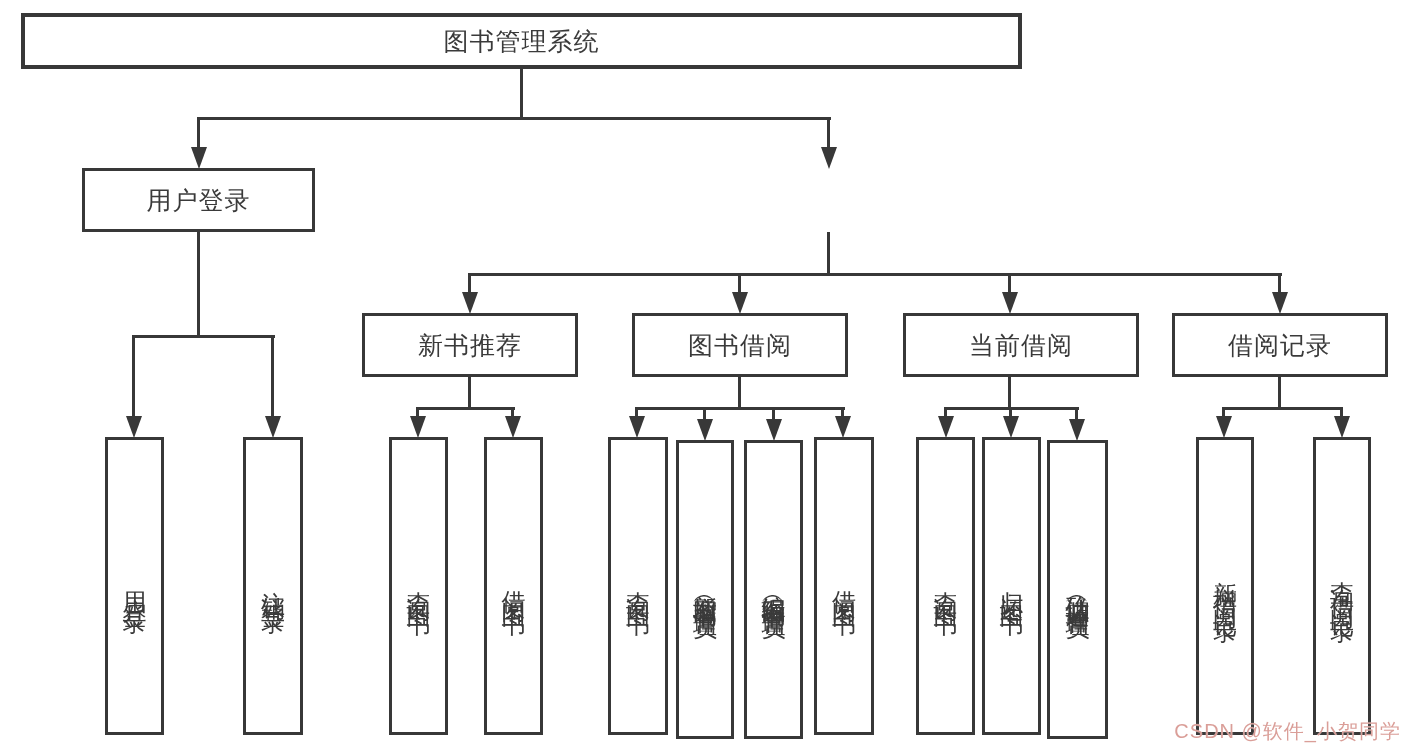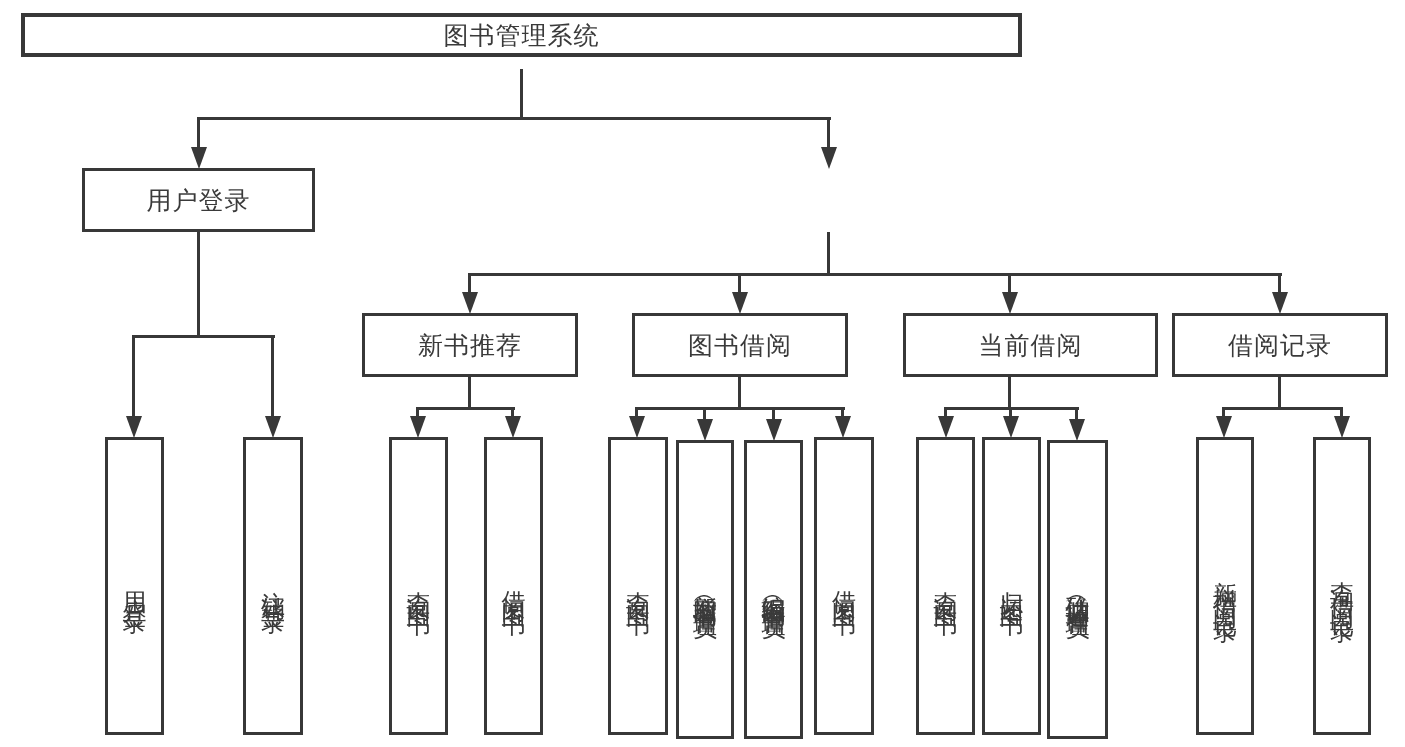--- a/index.html
+++ b/index.html
@@ -46,21 +46,21 @@
     color:rgba(216,153,146,0.95);
     text-shadow:0 0 1px rgba(255,255,255,0.8);
     letter-spacing:1px;
   }
 </style>
 </head>
 <body>
 
 <div id="canvas">
 
-  <div class="box h root" style="left:21px;top:13px;width:1001px;height:44px">图书管理系统</div>
+  <div class="box h root" style="left:21px;top:13px;width:1001px;height:56px">图书管理系统</div>
 
   <div class="vl" style="left:520px;top:69px;height:48px"></div>
   <div class="hl" style="left:198px;top:117px;width:633px"></div>
   <div class="vl" style="left:197px;top:117px;height:36px"></div>
   <div class="arr" style="left:191px;top:147px"></div>
   <div class="vl" style="left:827px;top:117px;height:36px"></div>
   <div class="arr" style="left:821px;top:147px"></div>
 
   <div class="box h" style="left:82px;top:168px;width:233px;height:64px">用户登录</div>
 
@@ -77,21 +77,21 @@
   <div class="arr" style="left:462px;top:292px"></div>
   <div class="vl" style="left:738px;top:273px;height:22px"></div>
   <div class="arr" style="left:732px;top:292px"></div>
   <div class="vl" style="left:1008px;top:273px;height:22px"></div>
   <div class="arr" style="left:1002px;top:292px"></div>
   <div class="vl" style="left:1278px;top:273px;height:22px"></div>
   <div class="arr" style="left:1272px;top:292px"></div>
 
   <div class="box h" style="left:632px;top:313px;width:216px;height:64px">图书借阅</div>
   <div class="box h" style="left:362px;top:313px;width:216px;height:64px">新书推荐</div>
-  <div class="box h" style="left:903px;top:313px;width:255px;height:64px">当前借阅</div>
+  <div class="box h" style="left:903px;top:313px;width:236px;height:64px">当前借阅</div>
   <div class="box h" style="left:1172px;top:313px;width:216px;height:64px">借阅记录</div>
 
   <div class="vl" style="left:468px;top:377px;height:30px"></div>
   <div class="hl" style="left:416px;top:407px;width:99px"></div>
   <div class="vl" style="left:416px;top:407px;height:15px"></div>
   <div class="arr" style="left:410px;top:416px"></div>
   <div class="vl" style="left:511px;top:407px;height:15px"></div>
   <div class="arr" style="left:505px;top:416px"></div>
 
   <div class="vl" style="left:738px;top:377px;height:30px"></div>
@@ -132,14 +132,15 @@
   <div class="box v v10" style="left:744px;top:440px;width:59px;height:299px">编辑图书（管理员）</div>
   <div class="box v v4" style="left:814px;top:437px;width:60px;height:298px">借阅图书</div>
 
   <div class="box v v4" style="left:916px;top:437px;width:59px;height:298px">查询图书</div>
   <div class="box v v4" style="left:982px;top:437px;width:59px;height:298px">归还图书</div>
   <div class="box v v10" style="left:1047px;top:440px;width:61px;height:299px">确认归还（管理员）</div>
 
   <div class="box v v6" style="left:1196px;top:437px;width:58px;height:298px">新增借阅记录</div>
   <div class="box v v6" style="left:1313px;top:437px;width:58px;height:298px">查询借阅记录</div>
 
+  <div class="watermark">CSDN @软件_小贺同学</div>
 
 </div>
 
 </body></html>

